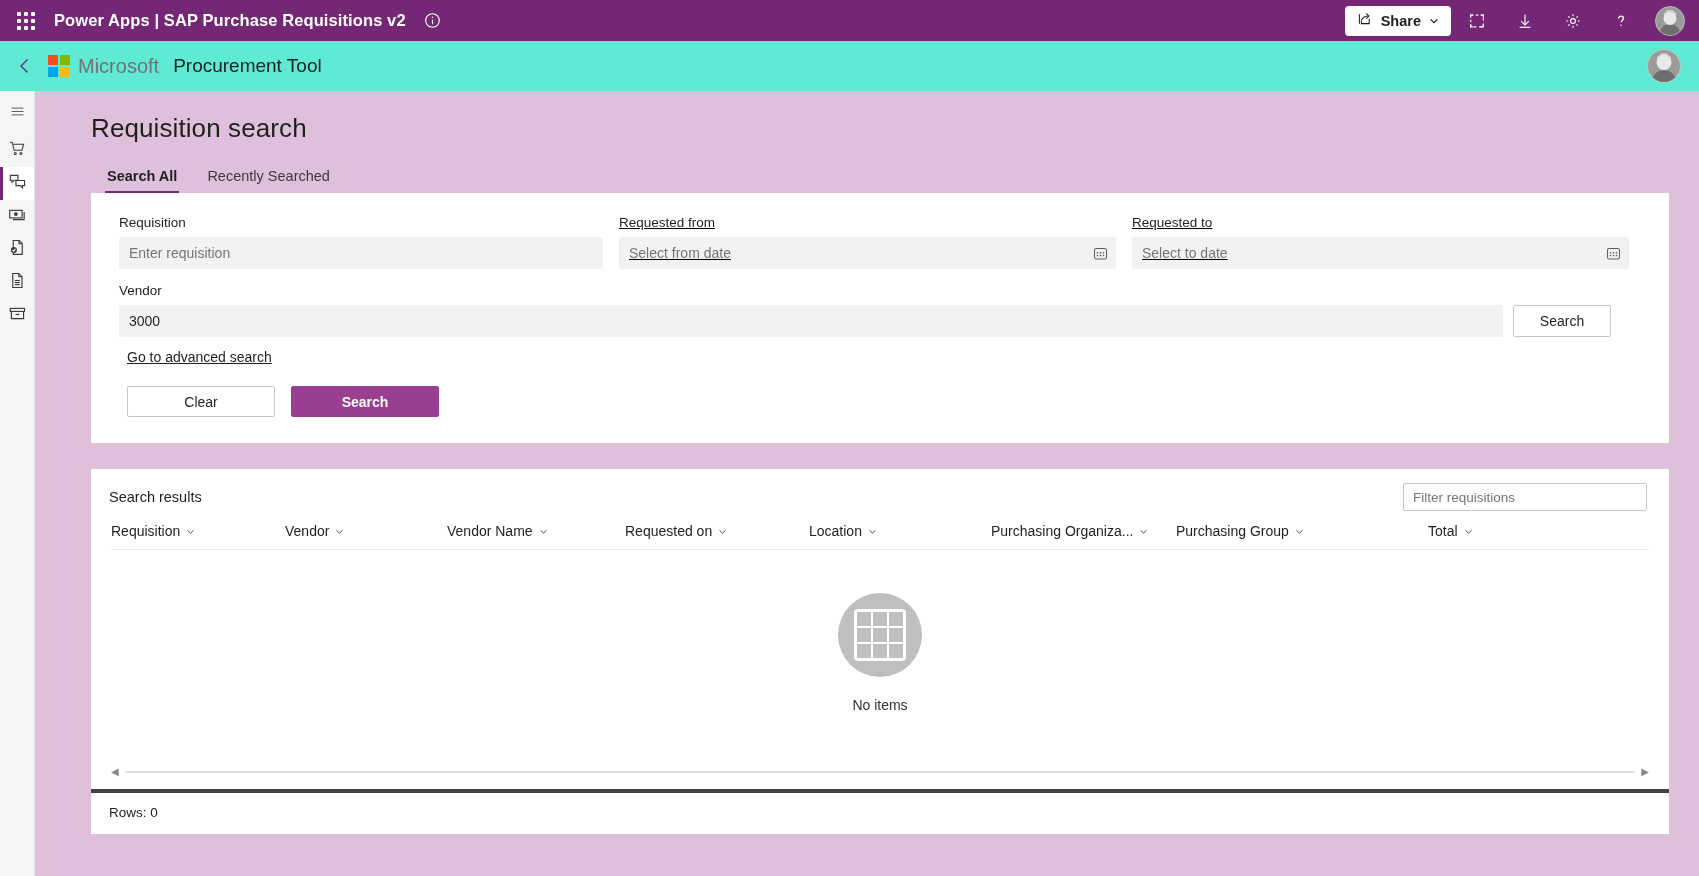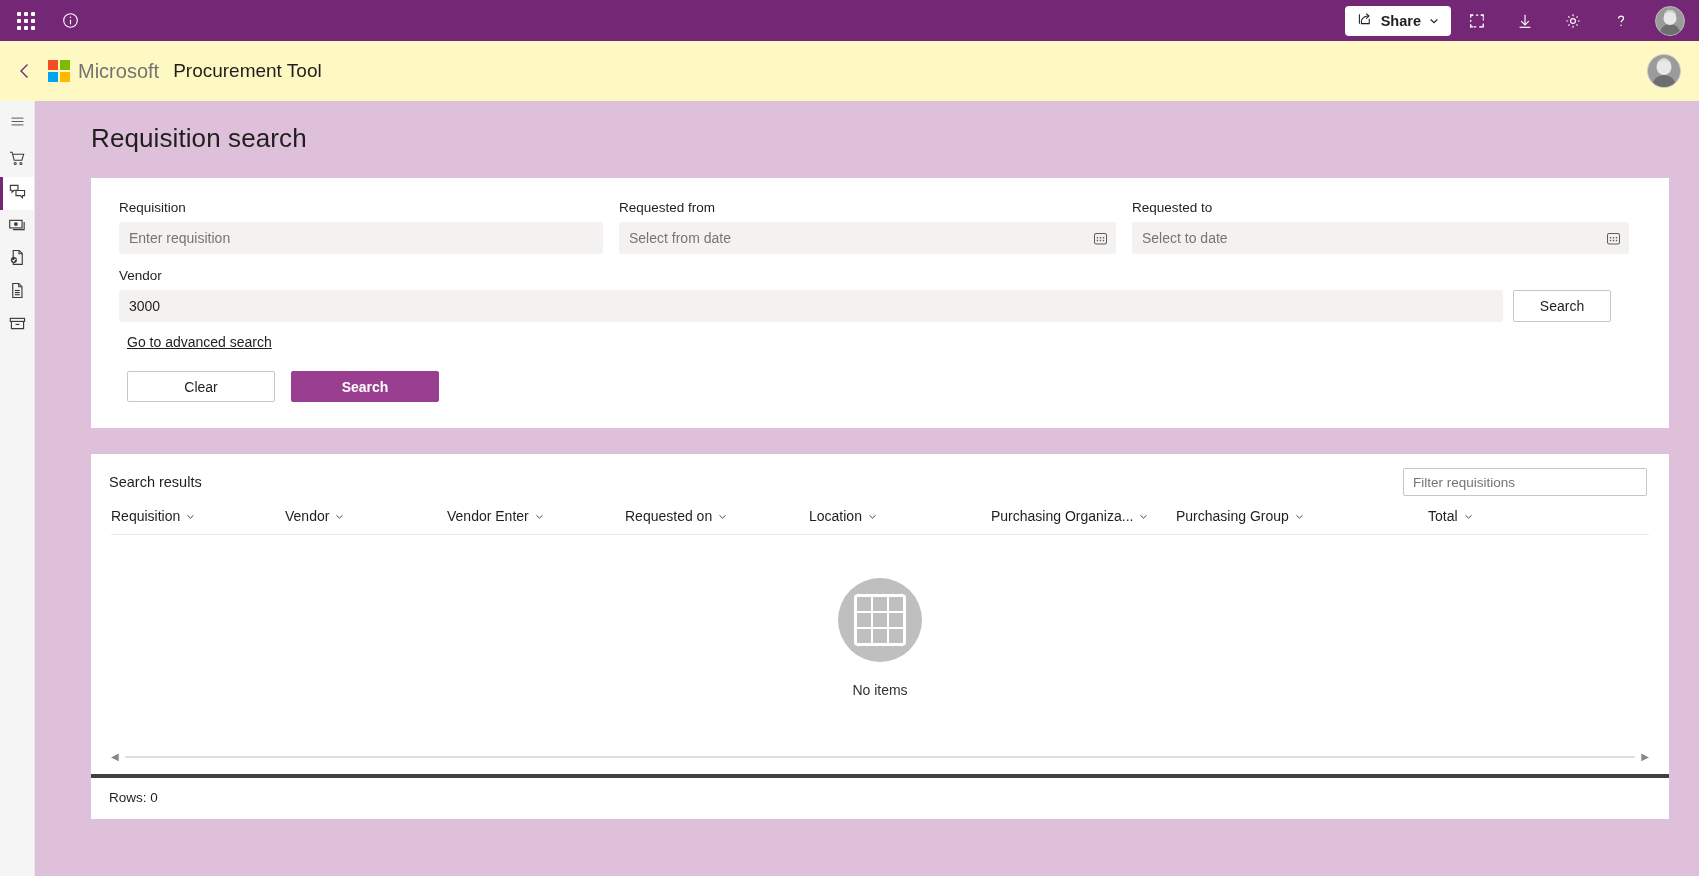--- a/index.html
+++ b/index.html
@@ -39,21 +39,21 @@
     content: ""; position: absolute; left: 50%; top: 62%; transform: translateX(-50%);
     width: 21px; height: 16px; border-radius: 11px 11px 0 0; background: #6e6e6e;
   }
   .avatar::before {
     content: ""; position: absolute; left: 50%; top: 18%; transform: translateX(-50%);
     width: 13px; height: 13px; border-radius: 50%; background: #e8e8e8; z-index: 2;
   }
 
   
   .app-header {
-    height: 60px; background: #fef9c3; display: flex; align-items: center;
+    height: 50px; background: #5eead4; display: flex; align-items: center;
     padding: 0 16px 0 8px; position: relative;
   }
   .back-chevron { width: 34px; height: 34px; display: flex; align-items: center; justify-content: center; cursor: pointer; }
   .ms-logo { display: grid; grid-template-columns: 10px 10px; grid-template-rows: 10px 10px; gap: 2px; margin-left: 6px; }
   .ms-logo i { display: block; }
   .ms-logo i:nth-child(1) { background: #f25022; }
   .ms-logo i:nth-child(2) { background: #7fba00; }
   .ms-logo i:nth-child(3) { background: #00a4ef; }
   .ms-logo i:nth-child(4) { background: #ffb900; }
   .ms-word { font-size: 20px; color: #737373; margin-left: 8px; font-weight: 400; }
@@ -102,21 +102,21 @@
   .tab.active { font-weight: 700; color: #201f1e; }
   .tab.active::after {
     content: ""; position: absolute; left: 0; right: 0; bottom: 0; height: 2px; background: #742774;
   }
 
   
   .card { background: #ffffff; padding: 22px 28px 26px; }
   .row { display: flex; gap: 16px; margin-bottom: 14px; }
   .field { display: flex; flex-direction: column; }
   .f-req { width: 484px; }
-  .f-date { width: 497px; }
+  .f-date { width: 497px; text-decoration: underline; }
   .lbl { font-size: 13.5px; color: #201f1e; margin-bottom: 7px; }
   .input {
     height: 32px; background: #f3f2f1; border: none; border-radius: 2px;
     font-size: 14px; color: #201f1e; padding: 0 10px;
     display: flex; align-items: center; font-family: "Liberation Sans", sans-serif; width: 100%;
   }
   .input.ph { color: #8a8886; }
   .date-input { position: relative; }
   .cal-btn {
     position: absolute; right: 7px; top: 50%; transform: translateY(-50%);
@@ -190,20 +190,21 @@
         <i></i>
         <i></i>
         <i></i>
         <i></i>
         <i></i>
         <i></i>
         <i></i>
         <i></i>
       </div>
   </div>
+  <div class="pa-title">Power Apps  |  SAP Purchase Requisitions v2</div>
   <div class="pa-info">
     <svg width="17" height="17" viewBox="0 0 20 20" fill="none" stroke="#fff" stroke-width="1.3">
       <circle cx="10" cy="10" r="8"></circle>
         <line x1="10" y1="9" x2="10" y2="14.5"></line>
         <circle cx="10" cy="6.2" r="0.9" fill="#fff" stroke="none"></circle>
     </svg>
   </div>
 
   <div class="pa-right">
     <button class="share-btn">
@@ -339,20 +340,24 @@
             <path d="M3.6 7.8v7.6h12.8V7.8"></path>
             <line x1="8" y1="11" x2="12" y2="11"></line>
         </svg>
       </span>
     </div>
   </div>
 
   <div class="content">
     <div class="page-title">Requisition search</div>
 
+    <div class="tabs">
+      <div class="tab active">Search All</div>
+      <div class="tab">Recently Searched</div>
+    </div>
 
     <div class="card">
       <div class="row">
         <div class="field f-req">
           <div class="lbl">Requisition</div>
           <input class="input ph" type="text" placeholder="Enter requisition" style="">
         </div>
         <div class="field f-date">
           <div class="lbl">Requested from</div>
           <div class="date-input">
@@ -422,21 +427,21 @@
                 <path d="M2 4.4 6 8.2l4-3.8"></path>
               </svg></span>
         </div>
         <div class="col" style="width:162px">
           <span>Vendor</span>
           <span><svg width="9" height="9" viewBox="0 0 12 12" fill="none" stroke="#201f1e" stroke-width="1.1">
                 <path d="M2 4.4 6 8.2l4-3.8"></path>
               </svg></span>
         </div>
         <div class="col" style="width:178px">
-          <span>Vendor Enter</span>
+          <span>Vendor Name</span>
           <span><svg width="9" height="9" viewBox="0 0 12 12" fill="none" stroke="#201f1e" stroke-width="1.1">
                 <path d="M2 4.4 6 8.2l4-3.8"></path>
               </svg></span>
         </div>
         <div class="col" style="width:184px">
           <span>Requested on</span>
           <span><svg width="9" height="9" viewBox="0 0 12 12" fill="none" stroke="#201f1e" stroke-width="1.1">
                 <path d="M2 4.4 6 8.2l4-3.8"></path>
               </svg></span>
         </div>

